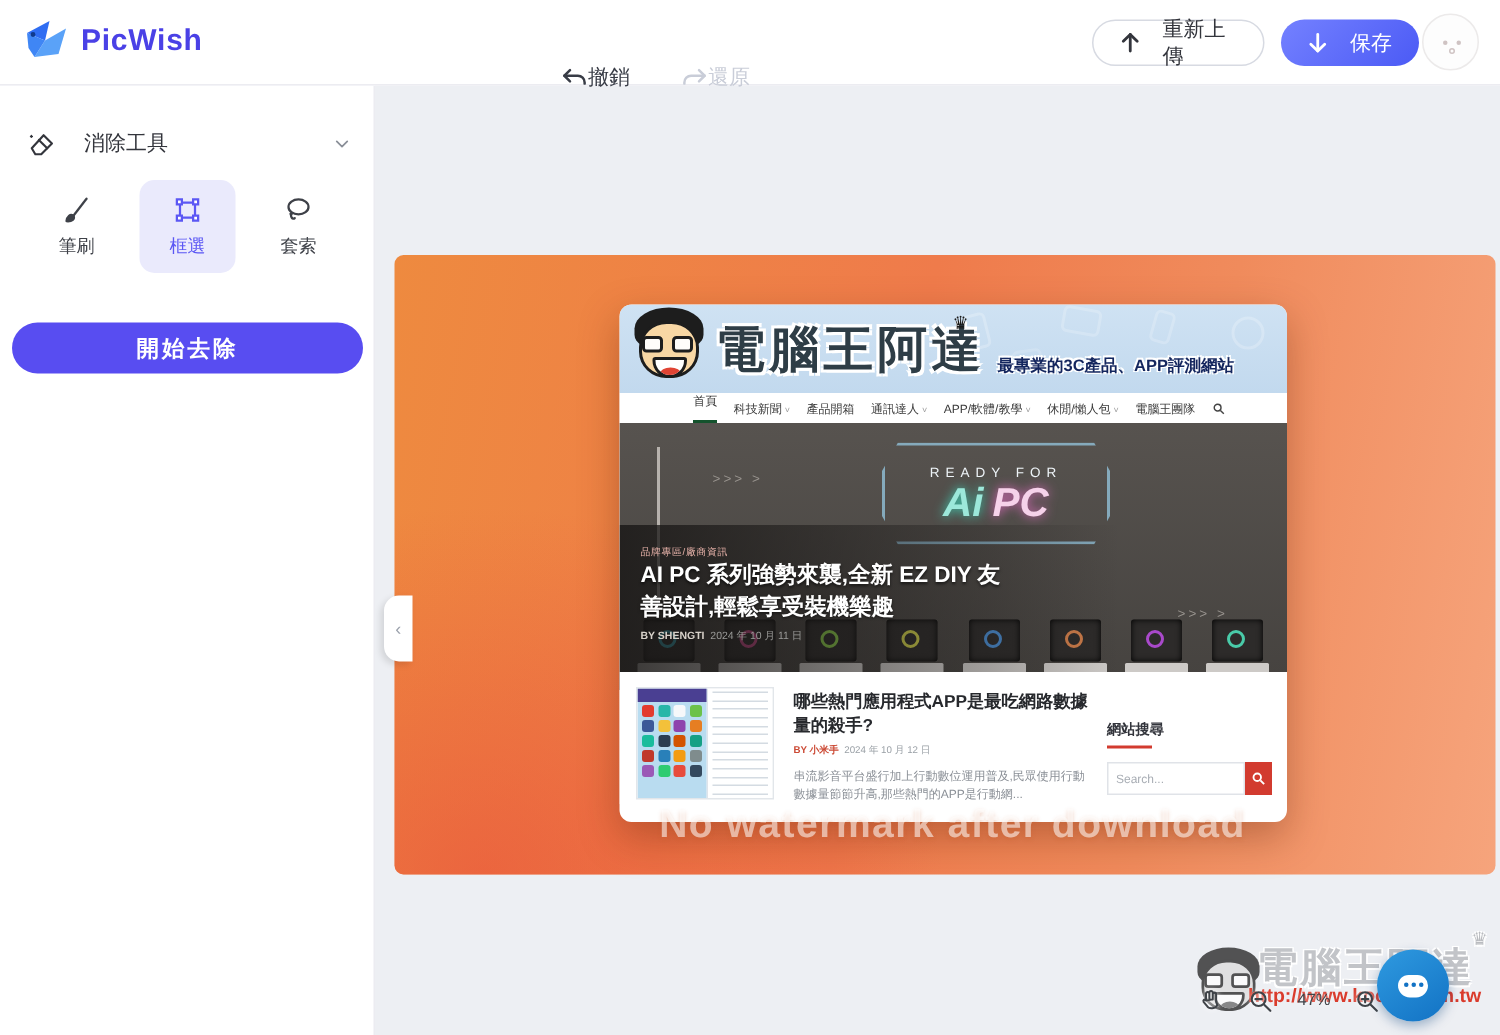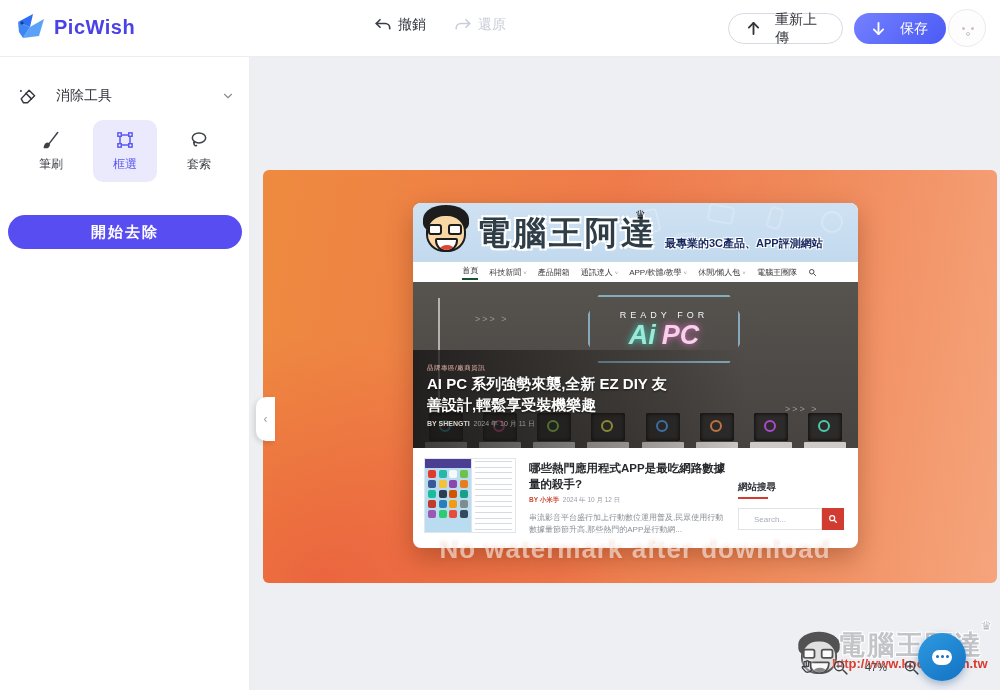--- a/index.html
+++ b/index.html
@@ -4,21 +4,21 @@
 <style>
   * { margin:0; padding:0; box-sizing:border-box; }
   html,body { width:1000px; height:690px; }
   body { font-family:"Liberation Sans","DejaVu Sans",sans-serif; background:#edeff3; overflow:hidden; }
   #app { position:relative; width:1000px; height:690px; background:#edeff3; }
 
   
   .topbar { position:absolute; left:0; top:0; width:1000px; height:57px; background:#fff; border-bottom:1px solid #ececf1; z-index:30; }
   .brand { position:absolute; left:16px; top:12px; display:flex; align-items:center; gap:8px; }
   .brand-name { font-size:20px; font-weight:800; color:#4a41e6; letter-spacing:.5px; }
-  .histbtn { position:absolute; top:16px; height:57px; display:flex; align-items:flex-start; gap:6px; font-size:14px; cursor:pointer; }
+  .histbtn { position:absolute; top:4px; height:57px; display:flex; align-items:flex-end; font-size:14px; cursor:pointer; }
   .histbtn.undo { left:374px; color:#383c46; }
   .histbtn.redo { left:454px; color:#c9cdd8; }
   .pill { position:absolute; top:13px; height:31px; border-radius:16px; display:flex; align-items:center; gap:15px; font-size:14px; padding:0 18px; cursor:pointer; }
   .reupload { left:728px; width:115px; background:#fff; border:1px solid #d7dae2; color:#33353c; justify-content:center; }
   .save { left:854px; width:92px; background:linear-gradient(135deg,#7481ff,#4b5af5); color:#fff; border:none; justify-content:center; }
   .mascot { position:absolute; left:948px; top:9px; width:38px; height:38px; border-radius:50%; background:#fdfdfd; border:1px solid #eceaea; cursor:pointer; }
   .mascot i { position:absolute; width:3px; height:3px; border-radius:50%; background:#cfc3c3; }
   .mascot i.e1{ left:13px; top:17px; } .mascot i.e2{ left:22px; top:17px; }
   .mascot i.m { left:17px; top:22px; width:4px; height:4px; background:none; border:1px solid #cfc3c3; }
 
@@ -58,21 +58,21 @@
   .kface .hair { position:absolute; left:4px; top:0; width:46px; height:28px; background:#1d1d1d; border-radius:50% 50% 35% 35%; }
   .kface .skin { position:absolute; left:7px; top:9px; width:40px; height:38px; background:#f8d7a4; border-radius:46%; border:2px solid #1d1d1d; }
   .kface .gl { position:absolute; top:19px; width:14px; height:11px; background:rgba(255,255,255,.95); border:2px solid #1d1d1d; border-radius:3px; }
   .kface .gl.l { left:9px; } .kface .gl.r { left:29px; }
   .kface .mouth { position:absolute; left:16px; top:33px; width:23px; height:14px; background:#fff; border:2px solid #1d1d1d; border-radius:2px 2px 12px 12px; overflow:hidden; }
   .kface .mouth::after { content:""; position:absolute; left:3px; bottom:-3px; width:14px; height:8px; background:#e04434; border-radius:50% 50% 0 0; }
   .banner-face { left:6px; top:2px; }
 
   .sitenav { position:absolute; left:0; top:59px; width:445px; height:20px; background:#fff; display:flex; align-items:center; justify-content:center; gap:11px; }
   .nav-item { font-size:8px; color:#3a3a3a; white-space:nowrap; cursor:pointer; }
-  .nav-item.active { border-bottom:2px solid #14532d; padding-bottom:2px;margin-left:8px; }
+  .nav-item.active { border-bottom:2px solid #14532d; padding-bottom:7px;margin-left:8px; }
   .nav-item .caret { font-style:normal; color:#999; font-size:6px; margin-left:2px; }
 
   .hero { position:absolute; left:0; top:79px; width:445px; height:178px; background:linear-gradient(#57534f,#45423f); overflow:hidden; }
   .hero-shade { position:absolute; left:0; bottom:0; width:100%; height:110px; background:linear-gradient(to right, rgba(25,23,22,.82), rgba(25,23,22,.25) 55%, transparent 75%); }
   .pole { position:absolute; left:25px; top:16px; width:2px; height:112px; background:#cfcac5; opacity:.8; }
   .neon { position:absolute; left:175px; top:13px; width:152px; height:68px; border:2px solid rgba(150,200,226,.75); border-radius:6px;
           clip-path:polygon(7% 0,93% 0,100% 28%,100% 72%,93% 100%,7% 100%,0 72%,0 28%);
           display:flex; flex-direction:column; align-items:center; justify-content:center; gap:2px; }
   .neon-top { font-size:9px; letter-spacing:4px; color:#eef4f8; }
   .neon-main { font-size:27px; font-weight:900; font-style:italic; line-height:27px; }
@@ -102,21 +102,21 @@
   .art { position:absolute; left:116px; top:12px; width:198px; }
   .art-title { font-size:11.5px; font-weight:700; color:#27292d; line-height:16px; }
   .art-byline { margin-top:4px; font-size:6.5px; color:#9aa0a6; }
   .art-byline b { color:#cc4a35; font-weight:700; }
   .art-excerpt { margin-top:7px; font-size:8px; line-height:12px; color:#8a8f96; }
   .ssearch { position:absolute; left:325px; top:28px; width:110px; }
   .ss-label { font-size:9.5px; font-weight:700; color:#33353c; display:inline-block; }
   .ss-rule { width:30px; height:2px; background:#d23b2f; margin-top:3px; }
   .ss-hair { position:absolute; left:0; top:13px; width:110px; height:1px; background:#eceef0; z-index:-1; }
   .ss-row { margin-top:9px; display:flex; }
-  .ss-input { width:84px; height:22px; border:1px solid #e0e3e8; font-size:8px; padding-left:15px; color:#666; outline:none; }
+  .ss-input { width:92px; height:22px; border:1px solid #e0e3e8; font-size:8px; padding-left:5px; color:#666; outline:none; }
   .ss-input::placeholder { color:#a8adb4; }
   .ss-btn { width:22px; height:22px; background:#d23b2f; border:none; display:flex; align-items:center; justify-content:center; cursor:pointer; }
 
   .overlay-note { position:absolute; left:385px; top:477px; transform:translateX(-50%); z-index:5; white-space:nowrap;
           font-size:26px; font-weight:700; color:rgba(255,255,255,.55); letter-spacing:1px; text-shadow:0 1px 3px rgba(200,90,40,.25); }
 
   
   .kwm { position:absolute; left:542px; top:566px; width:208px; height:64px; z-index:2; }
   .kwm .kface { left:0; top:6px; filter:grayscale(1) opacity(.75); transform:scale(.9); }
   .kwm-name { position:absolute; left:46px; top:4px; font-size:27px; font-weight:900; letter-spacing:2px; color:#c2c4c8; white-space:nowrap;

